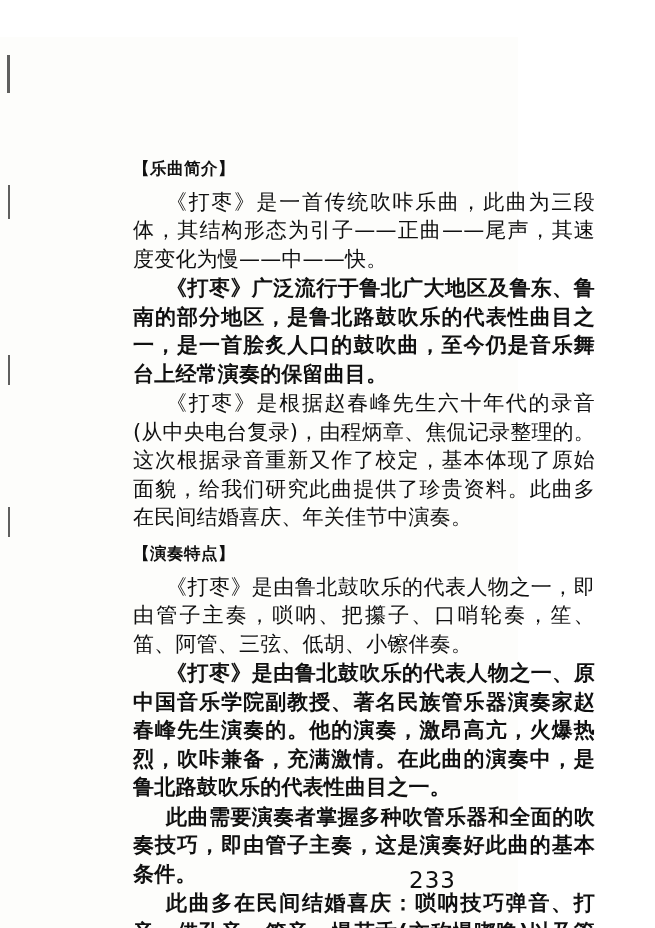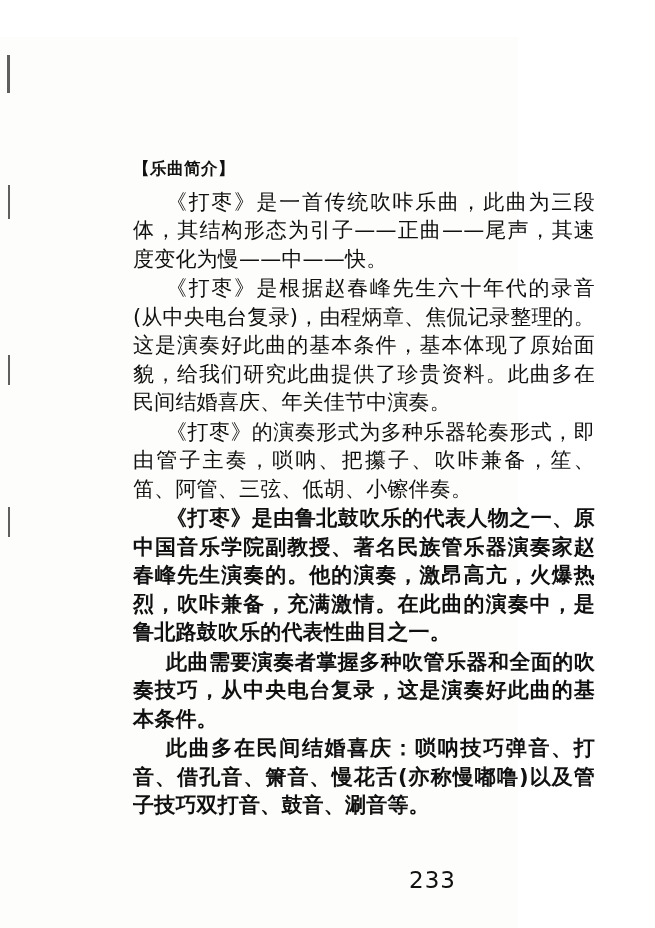--- a/index.html
+++ b/index.html
@@ -99,29 +99,31 @@
   <div class="edge-mark m2"></div>
   <div class="edge-mark m3"></div>
   <div class="edge-mark m4"></div>
 
   <div class="content">
 
     <h2 class="section-heading">【乐曲简介】</h2>
 
     <p class="para">《打枣》是一首传统吹咔乐曲，此曲为三段体，其结构形态为引子——正曲——尾声，其速度变化为慢——中——快。</p>
 
+    <p class="para bold">《打枣》广泛流行于鲁北广大地区及鲁东、鲁南的部分地区，是鲁北路鼓吹乐的代表性曲目之一，是一首脍炙人口的鼓吹曲，至今仍是音乐舞台上经常演奏的保留曲目。</p>
 
-    <p class="para">《打枣》是根据赵春峰先生六十年代的录音(从中央电台复录)，由程炳章、焦侃记录整理的。这是演奏好此曲的基本条件，基本体现了原始面貌，给我们研究此曲提供了珍贵资料。此曲多在民间结婚喜庆、年关佳节中演奏。</p>
+    <p class="para">《打枣》是根据赵春峰先生六十年代的录音(从中央电台复录)，由程炳章、焦侃记录整理的。这次根据录音重新又作了校定，基本体现了原始面貌，给我们研究此曲提供了珍贵资料。此曲多在民间结婚喜庆、年关佳节中演奏。</p>
 
+    <h2 class="section-heading second">【演奏特点】</h2>
 
-    <p class="para">《打枣》的演奏形式为多种乐器轮奏形式，即由管子主奏，唢呐、把攥子、吹咔兼备，笙、笛、阿管、三弦、低胡、小镲伴奏。</p>
+    <p class="para">《打枣》是由鲁北鼓吹乐的代表人物之一，即由管子主奏，唢呐、把攥子、口哨轮奏，笙、笛、阿管、三弦、低胡、小镲伴奏。</p>
 
     <p class="para bold">《打枣》是由鲁北鼓吹乐的代表人物之一、原中国音乐学院副教授、著名民族管乐器演奏家赵春峰先生演奏的。他的演奏，激昂高亢，火爆热烈，吹咔兼备，充满激情。在此曲的演奏中，是鲁北路鼓吹乐的代表性曲目之一。</p>
 
-    <p class="para bold">此曲需要演奏者掌握多种吹管乐器和全面的吹奏技巧，从中央电台复录，这是演奏好此曲的基本条件。</p>
+    <p class="para bold">此曲需要演奏者掌握多种吹管乐器和全面的吹奏技巧，即由管子主奏，这是演奏好此曲的基本条件。</p>
 
     <p class="para bold">此曲多在民间结婚喜庆：唢呐技巧弹音、打音、借孔音、箫音、慢花舌(亦称慢嘟噜)以及管子技巧双打音、鼓音、涮音等。</p>
 
   </div>
 
   <div class="page-number">233</div>
 
   <div class="watermark">歌谱简谱网 jianpu.cn</div>
 
 </div>

